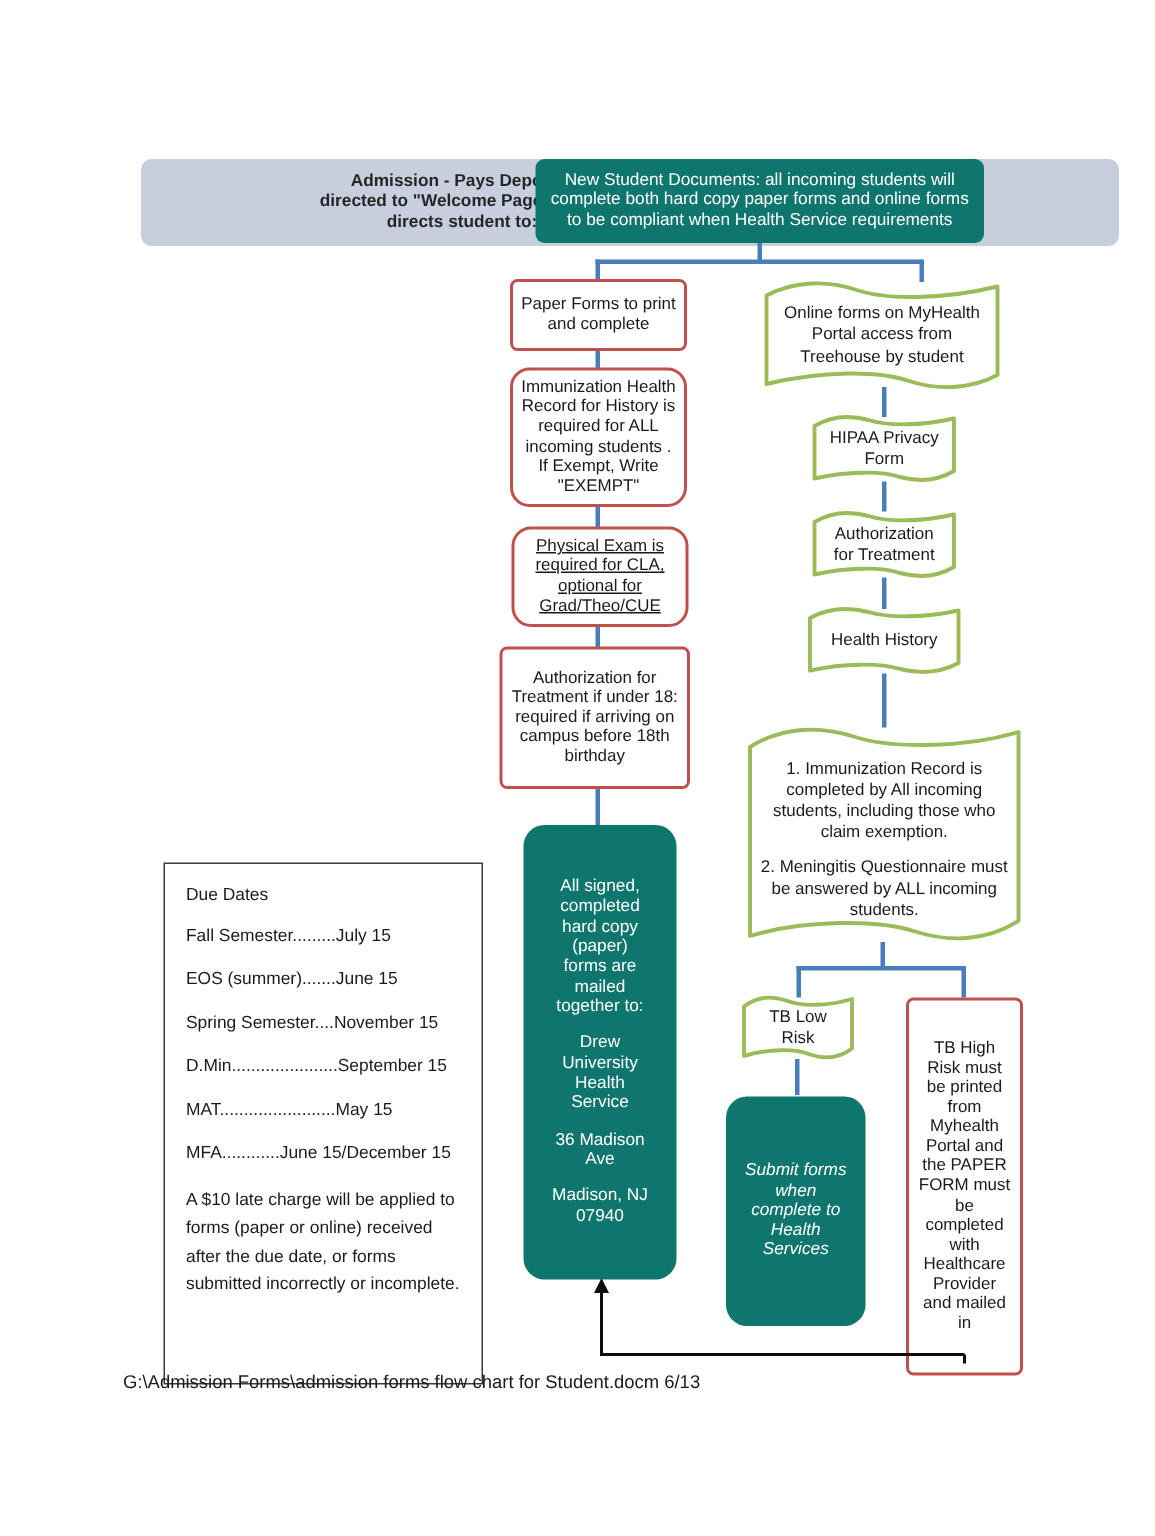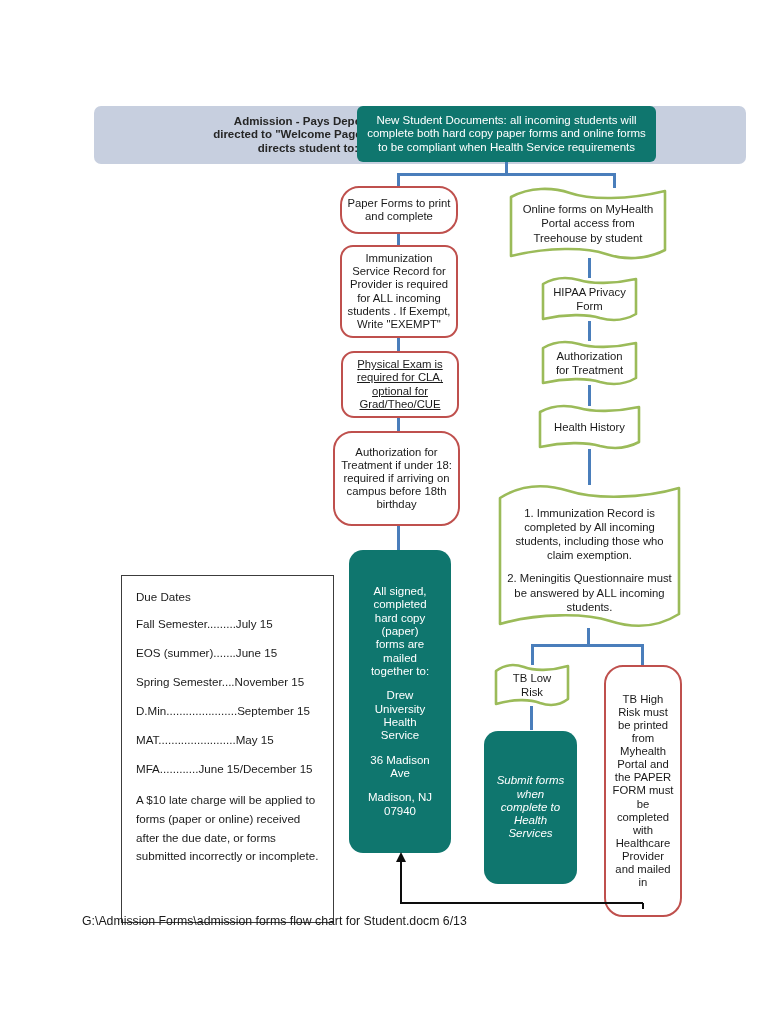--- a/index.html
+++ b/index.html
@@ -40,21 +40,21 @@
 
   
   .red{
     background:#ffffff;
     border:2.2px solid #bf504d;
     border-radius:13px;
     color:#1a1a1a;
     font-size:11.3px;
     line-height:1.25;
   }
-  .red.pill{border-radius:19px;}
+  .red.pill{border-radius:5px;}
 
   
   .wave{position:absolute;}
   .wave svg{position:absolute;left:0;top:0;width:100%;height:100%;
             overflow:visible;}
   .wave .label{
     position:absolute;left:0;top:0;width:100%;height:100%;
     display:flex;align-items:center;justify-content:center;
     text-align:center;font-size:11.3px;line-height:1.25;color:#1a1a1a;
     box-sizing:border-box;padding:6px 9px;
@@ -117,21 +117,21 @@
   <div class="conn v" style="left:397px;top:173px;height:15px;"></div>
   <div class="conn v" style="left:613px;top:173px;height:15px;"></div>
 
   <div class="node red pill" style="left:340px;top:186px;width:118px;height:48px;">
     <div class="txt">Paper Forms to print and complete</div>
   </div>
 
   <div class="conn v" style="left:397px;top:234px;height:12px;"></div>
 
   <div class="node red" style="left:340px;top:245px;width:118px;height:93px;">
-    <div class="txt">Immunization Service Record for Provider is required for ALL incoming students . If Exempt, Write "EXEMPT"</div>
+    <div class="txt">Immunization Health Record for History is required for ALL incoming students . If Exempt, Write "EXEMPT"</div>
   </div>
 
   <div class="conn v" style="left:397px;top:338px;height:14px;"></div>
 
   <div class="node red" style="left:341px;top:351px;width:118px;height:67px;text-decoration:underline;">
     <div class="txt">Physical Exam is required for CLA, optional for Grad/Theo/CUE</div>
   </div>
 
   <div class="conn v" style="left:397px;top:418px;height:14px;"></div>
 
@@ -216,21 +216,21 @@
 
   <div class="node red pill" style="left:604px;top:665px;width:78px;height:252px;">
     <div class="txt" style="padding:0 5px;">TB High Risk must be printed from Myhealth Portal and the PAPER FORM  must be completed with Healthcare Provider and mailed in</div>
   </div>
 
   <div class="blk v" style="left:642px;top:903px;height:6px;"></div>
   <div class="blk h" style="left:400px;top:902px;width:243px;"></div>
   <div class="blk v" style="left:400px;top:862px;height:41px;"></div>
   <div class="arrowhead" style="left:396px;top:852px;"></div>
 
-  <div class="duedates" style="left:121px;top:575px;width:213px;height:348px;">
+  <div class="duedates" style="left:109px;top:575px;width:213px;height:348px;">
     <div class="dd-title">Due Dates</div>
     <div class="dd-row">Fall Semester.........July 15</div>
     <div class="dd-row">EOS (summer).......June 15</div>
     <div class="dd-row">Spring Semester....November 15</div>
     <div class="dd-row">D.Min......................September 15</div>
     <div class="dd-row">MAT........................May 15</div>
     <div class="dd-row">MFA............June 15/December 15</div>
     <div class="dd-note">A $10 late charge will be applied to forms (paper or online) received after the due date, or forms submitted incorrectly or incomplete.</div>
   </div>
 

